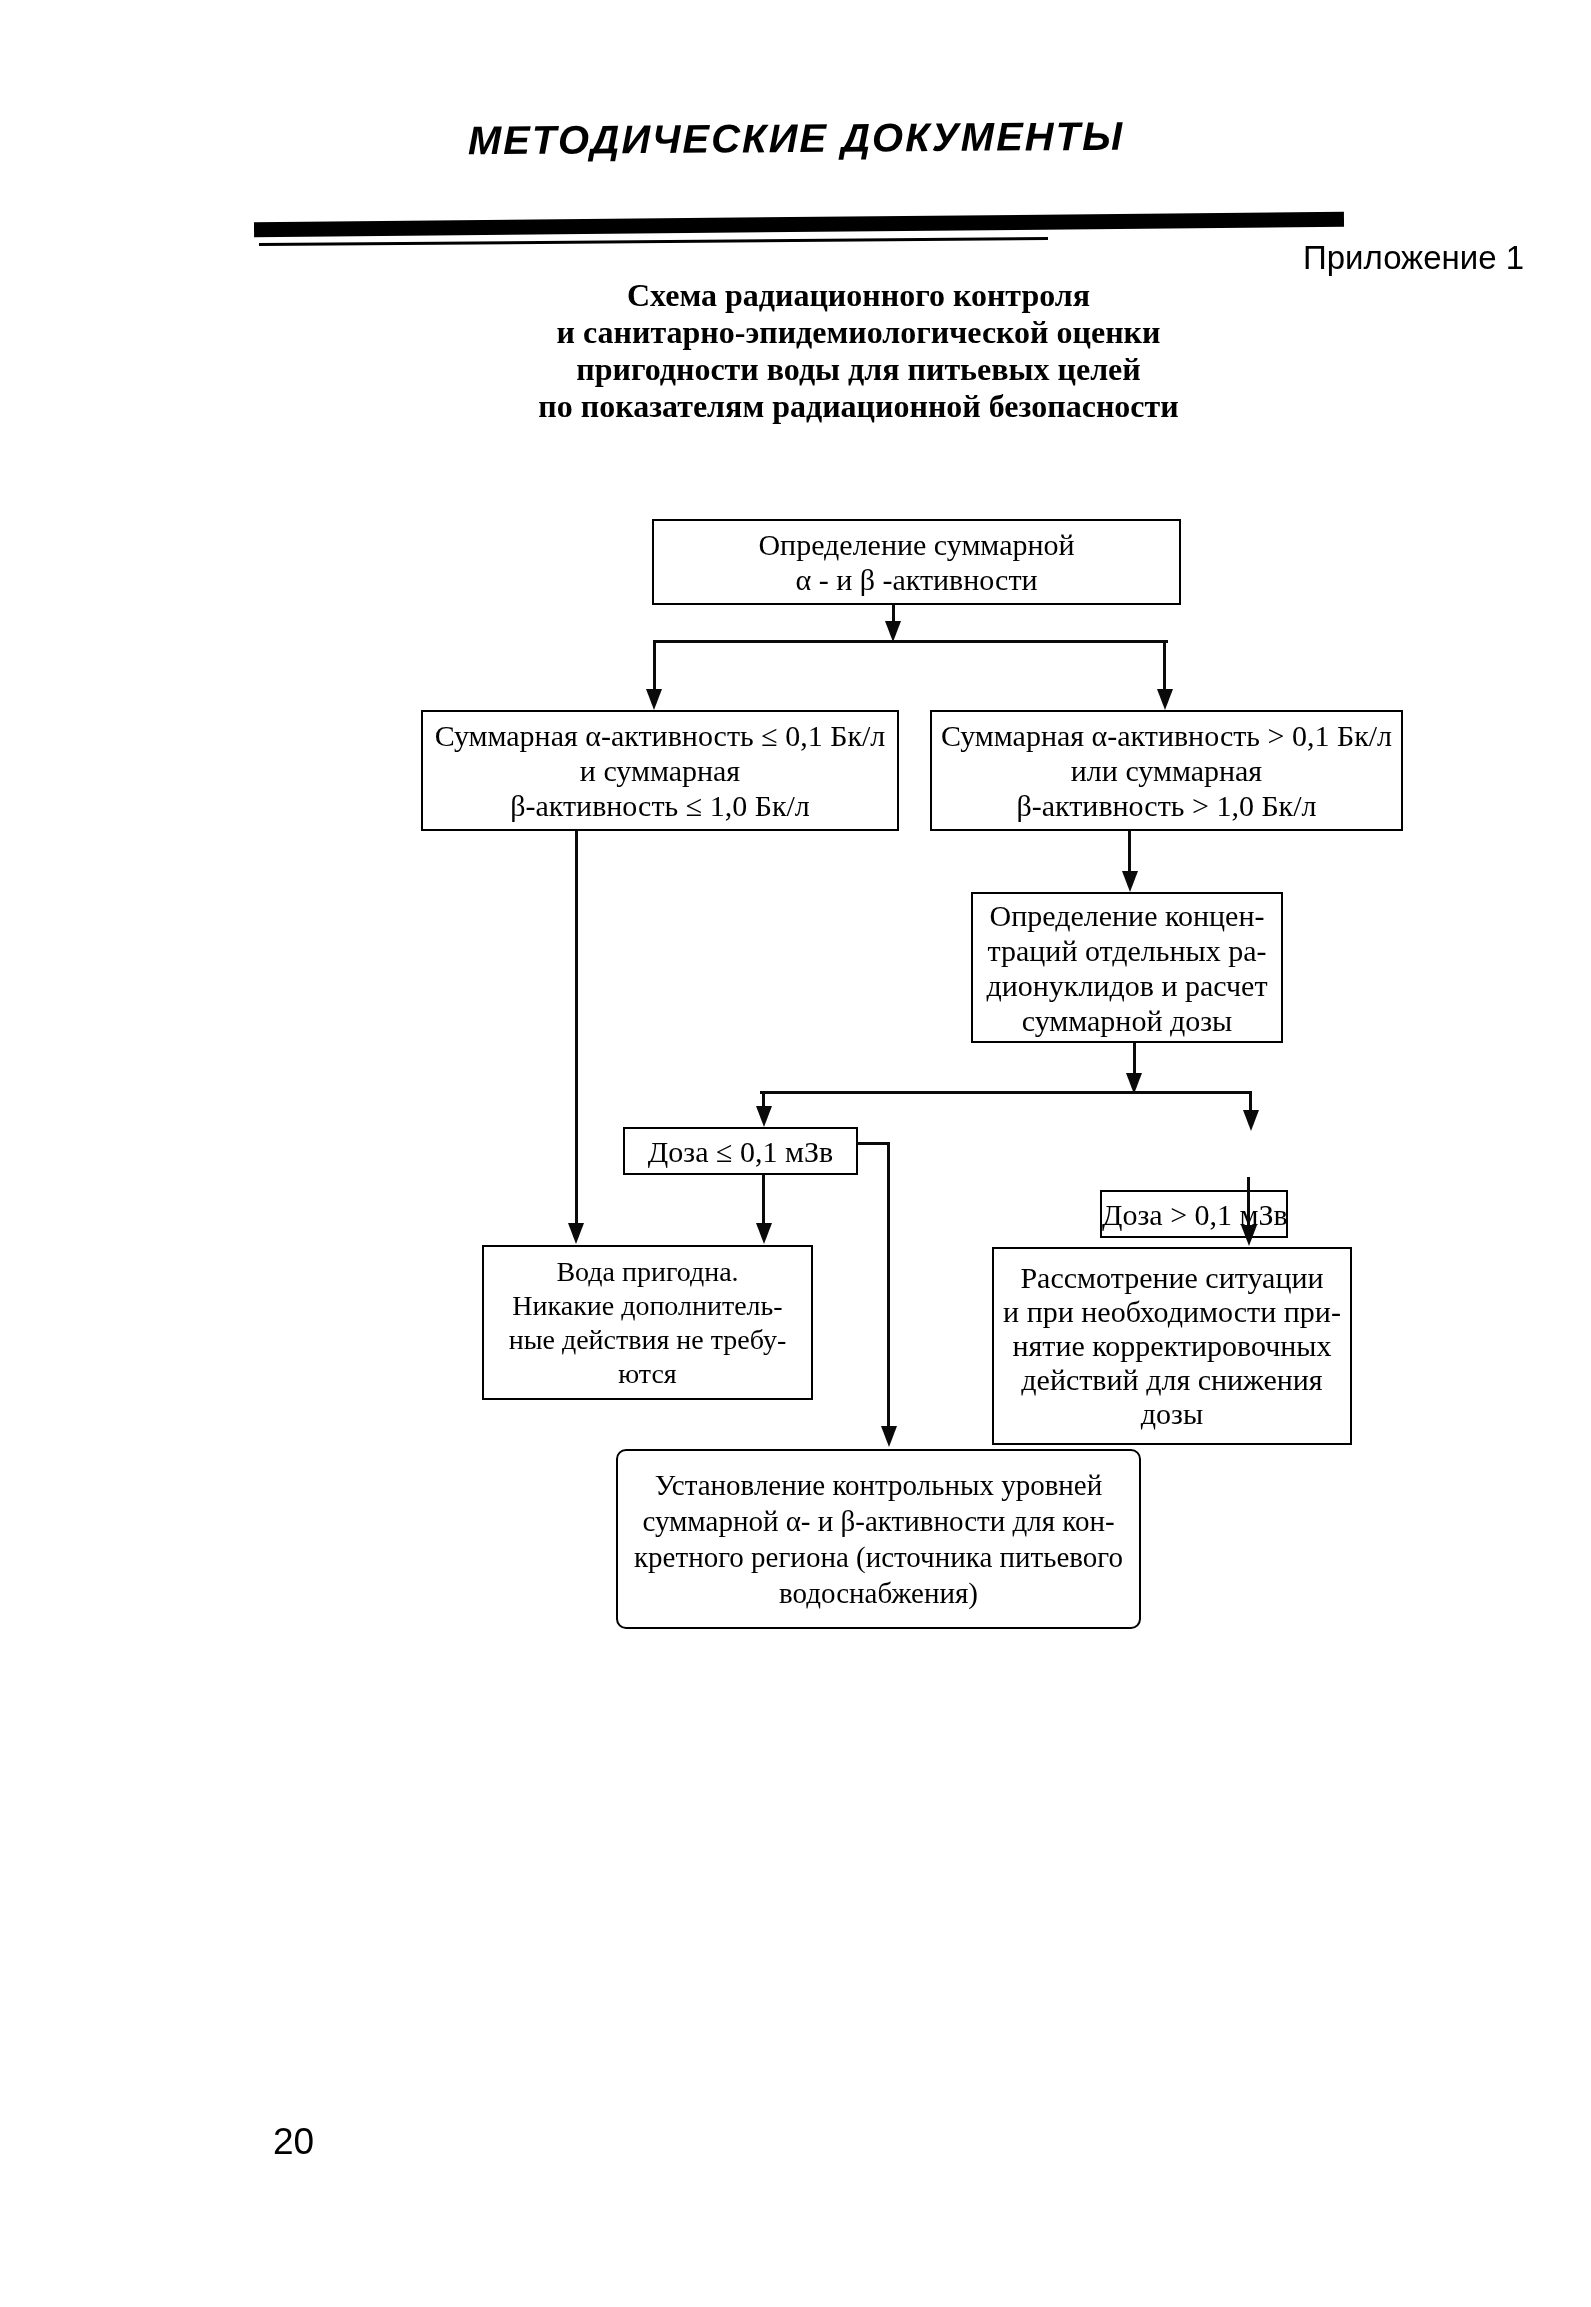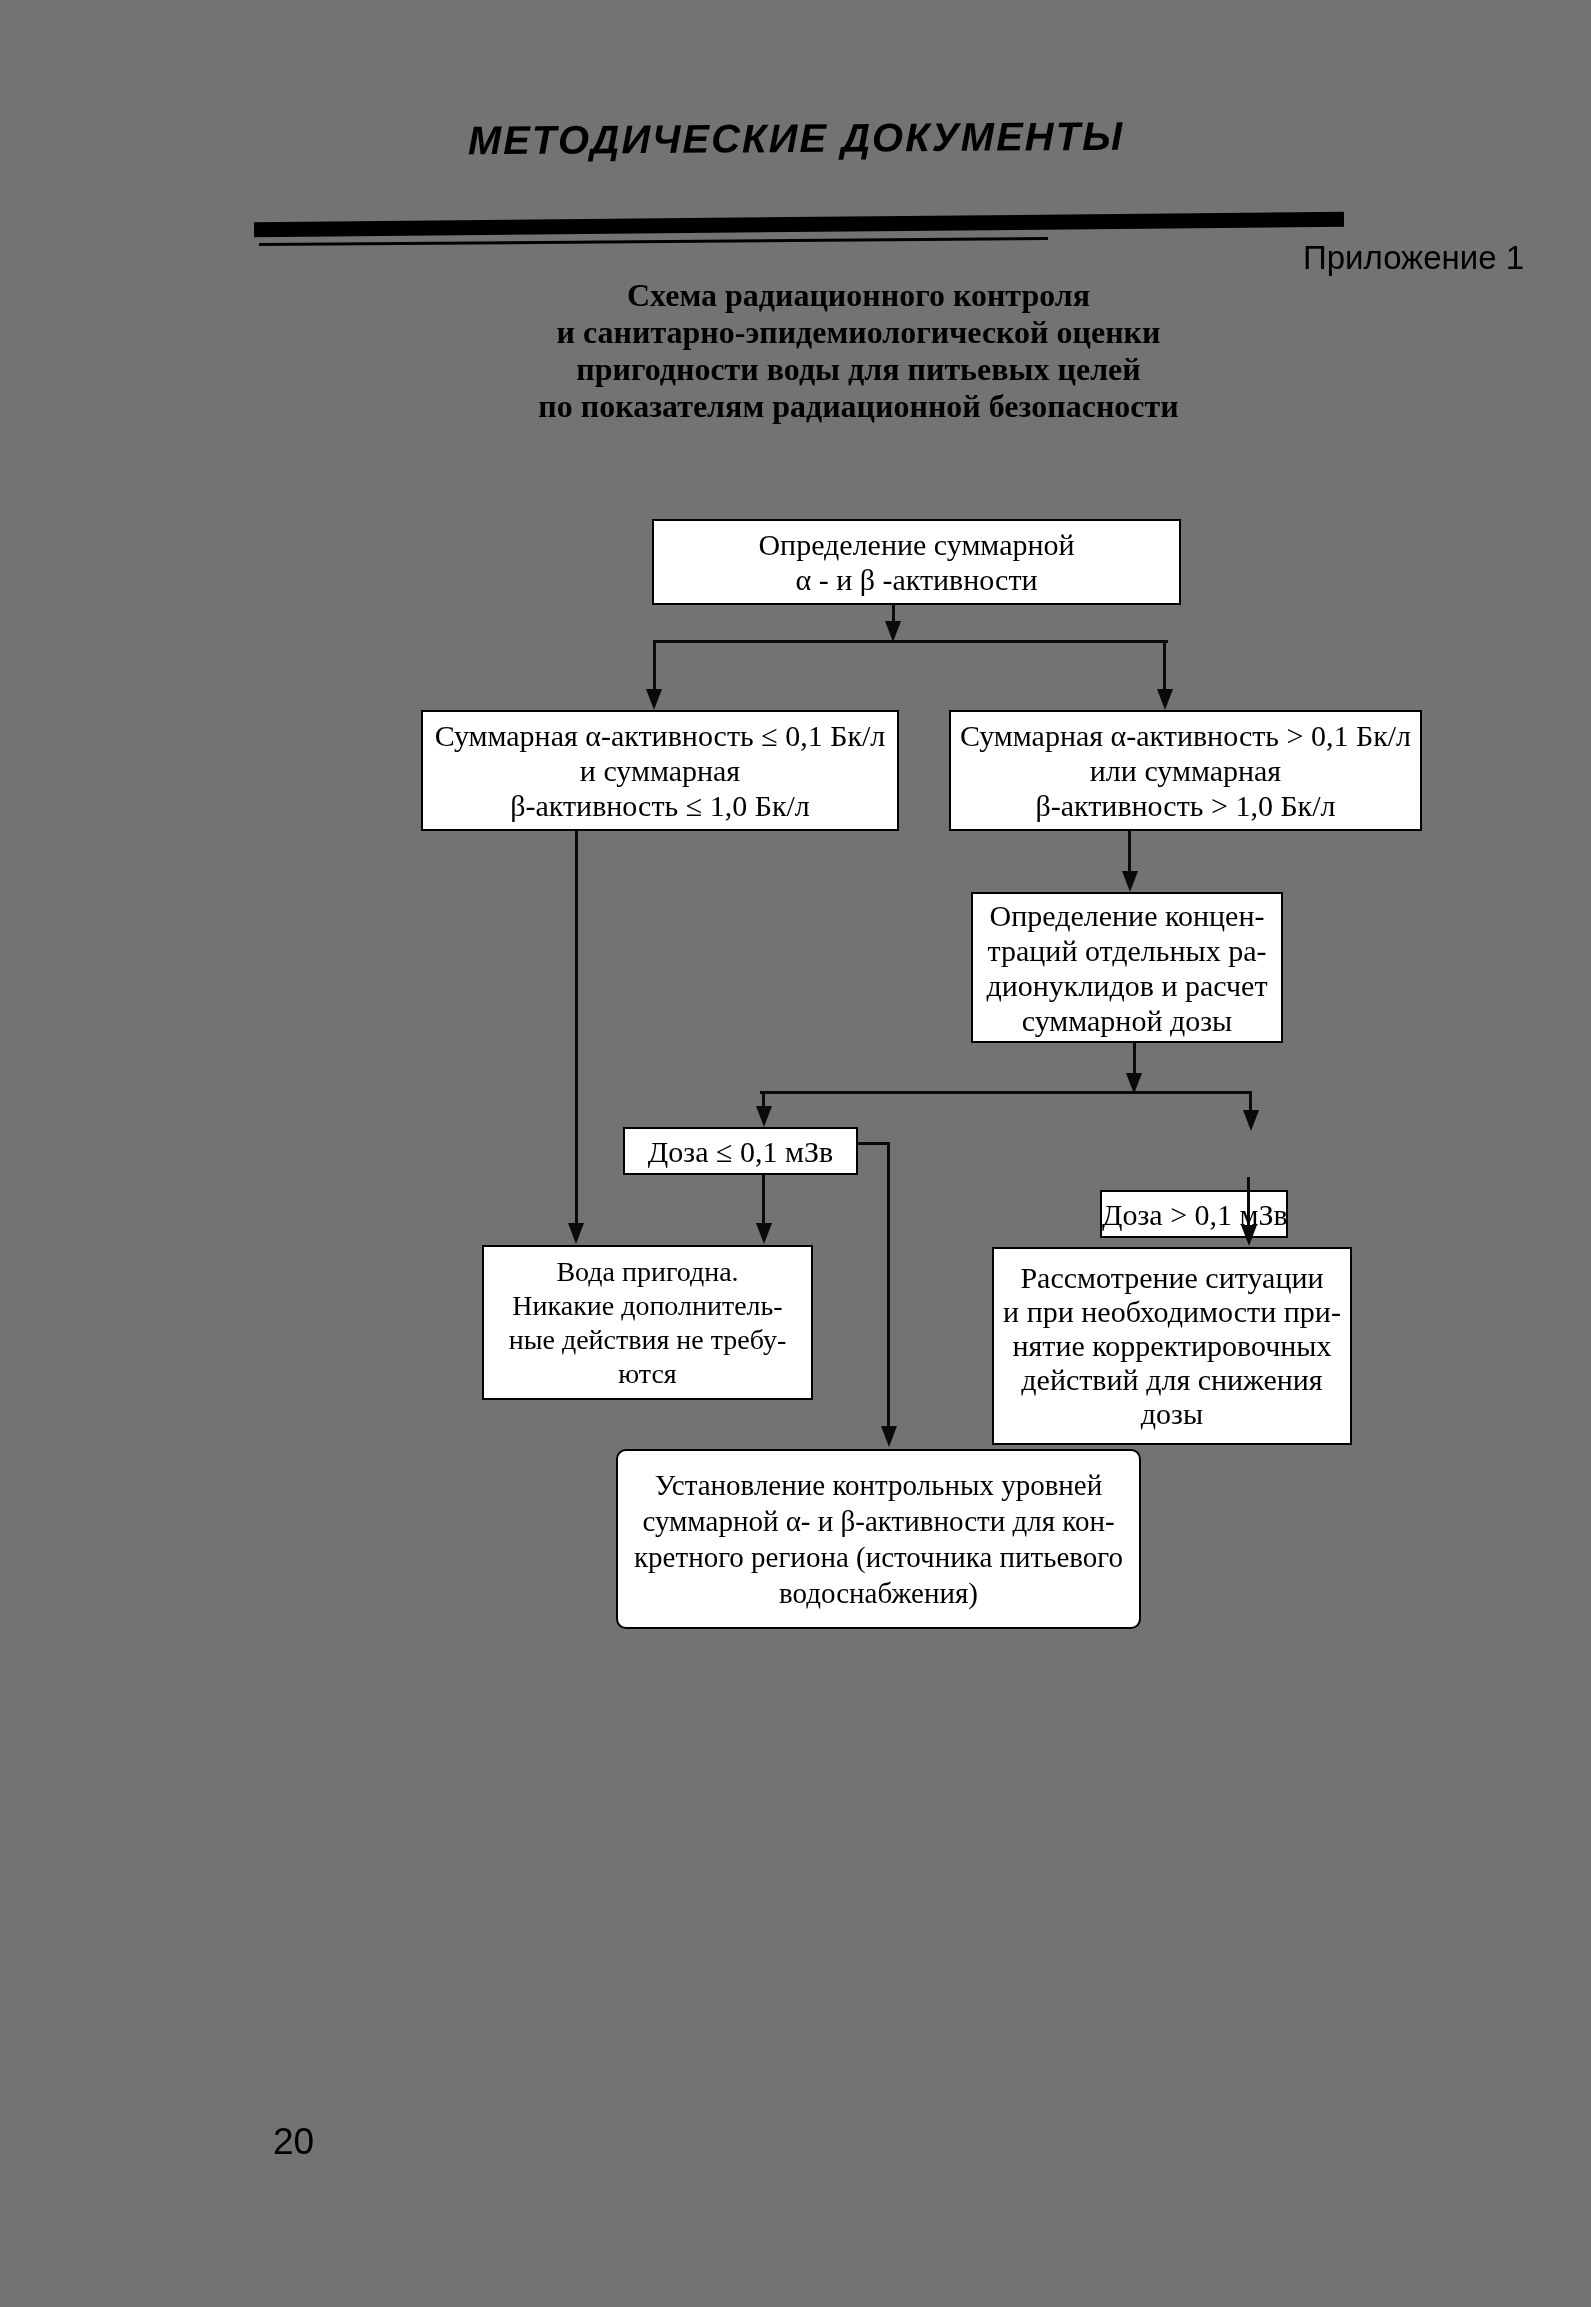--- a/index.html
+++ b/index.html
@@ -1,19 +1,19 @@
 <!DOCTYPE html>
 <html style="font-size:10.6px"><head>
 <meta charset="utf-8">
 <style>
   html,body{margin:0;padding:0;background:#e8e8e8;}
   .page{
     position:relative;
     width:1592px;height:2307px;
-    background:#737373;
+    background:#ffffff;
     font-family:"Liberation Serif", serif;
     color:#000;
     overflow:hidden;
   }
   
   .running-header{
     position:absolute;left:0;top:116px;width:100%;
     text-align:center;
     font-family:"Liberation Sans", sans-serif;
     font-weight:bold;font-style:italic;
@@ -86,21 +86,21 @@
     <div class="bline">Определение суммарной</div>
     <div class="bline">α - и β -активности</div>
   </div>
 
   <div class="fc-box" style="left:421px;top:710px;width:478px;height:121px;">
     <div class="bline">Суммарная α-активность ≤ 0,1 Бк/л</div>
     <div class="bline">и суммарная</div>
     <div class="bline">β-активность ≤ 1,0 Бк/л</div>
   </div>
 
-  <div class="fc-box" style="left:930px;top:710px;width:473px;height:121px;margin-left:19px;">
+  <div class="fc-box" style="left:930px;top:710px;width:473px;height:121px;">
     <div class="bline">Суммарная α-активность &gt; 0,1 Бк/л</div>
     <div class="bline">или суммарная</div>
     <div class="bline">β-активность &gt; 1,0 Бк/л</div>
   </div>
 
   <div class="fc-box" style="left:971px;top:892px;width:312px;height:151px;">
     <div class="bline">Определение концен-</div>
     <div class="bline">траций отдельных ра-</div>
     <div class="bline">дионуклидов и расчет</div>
     <div class="bline">суммарной дозы</div>

